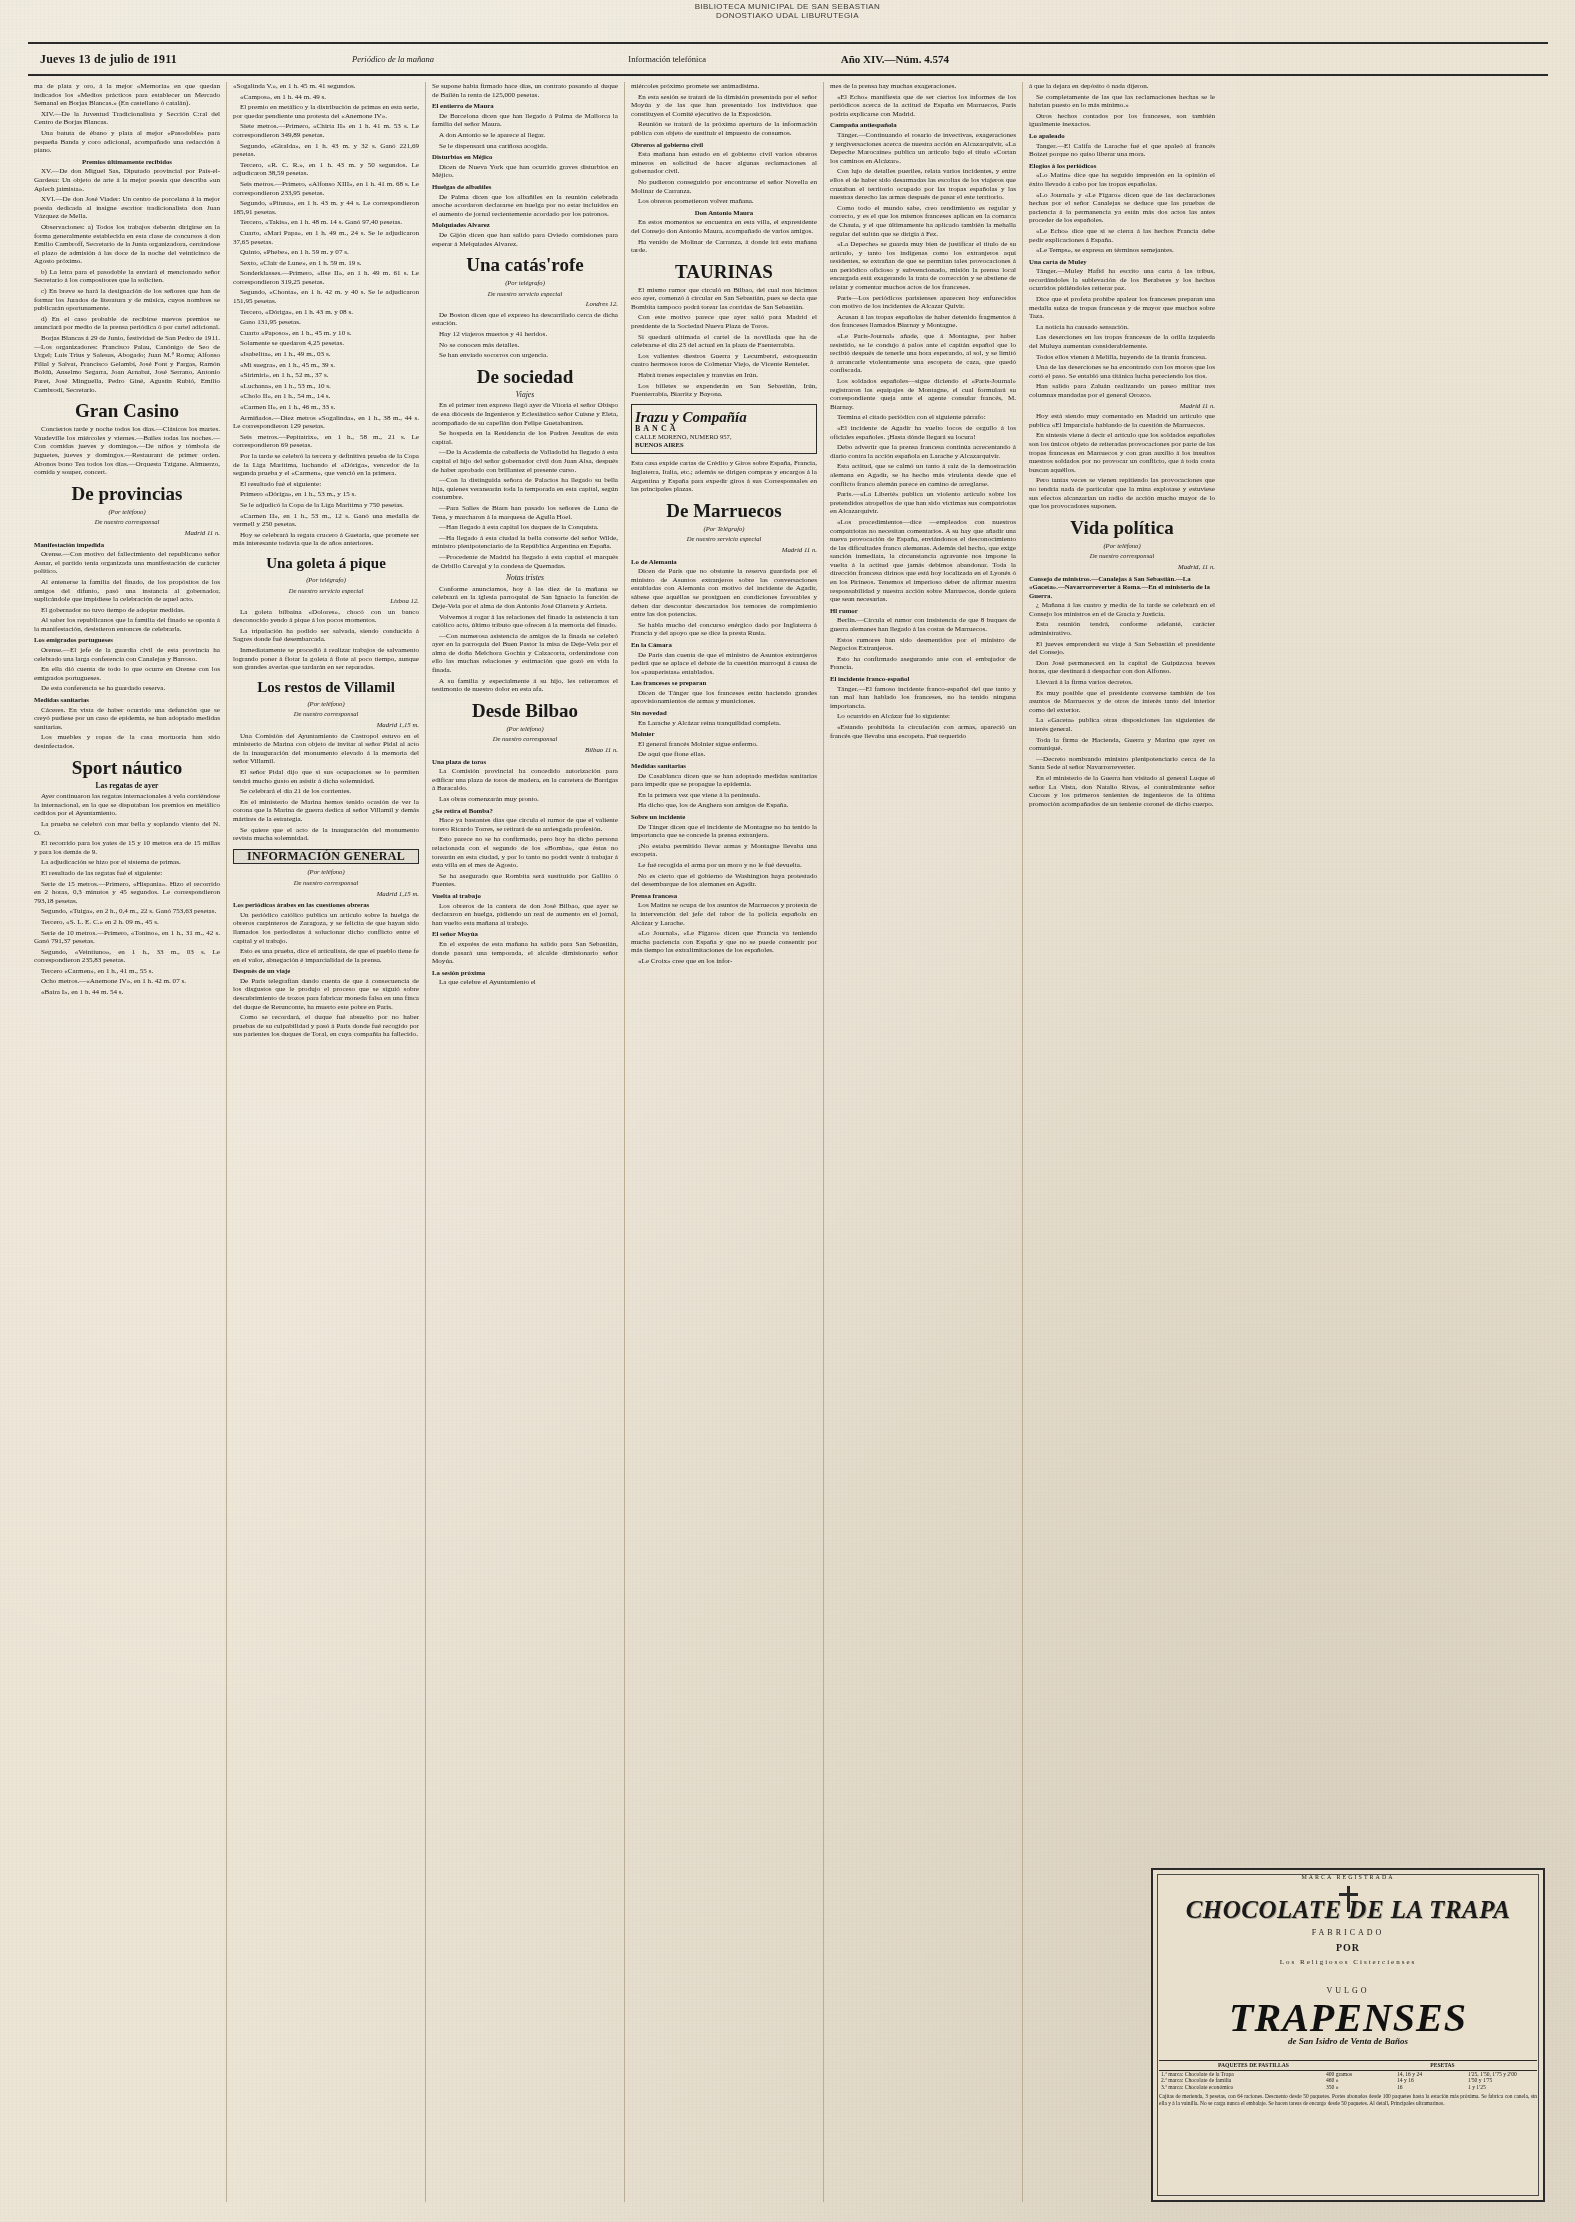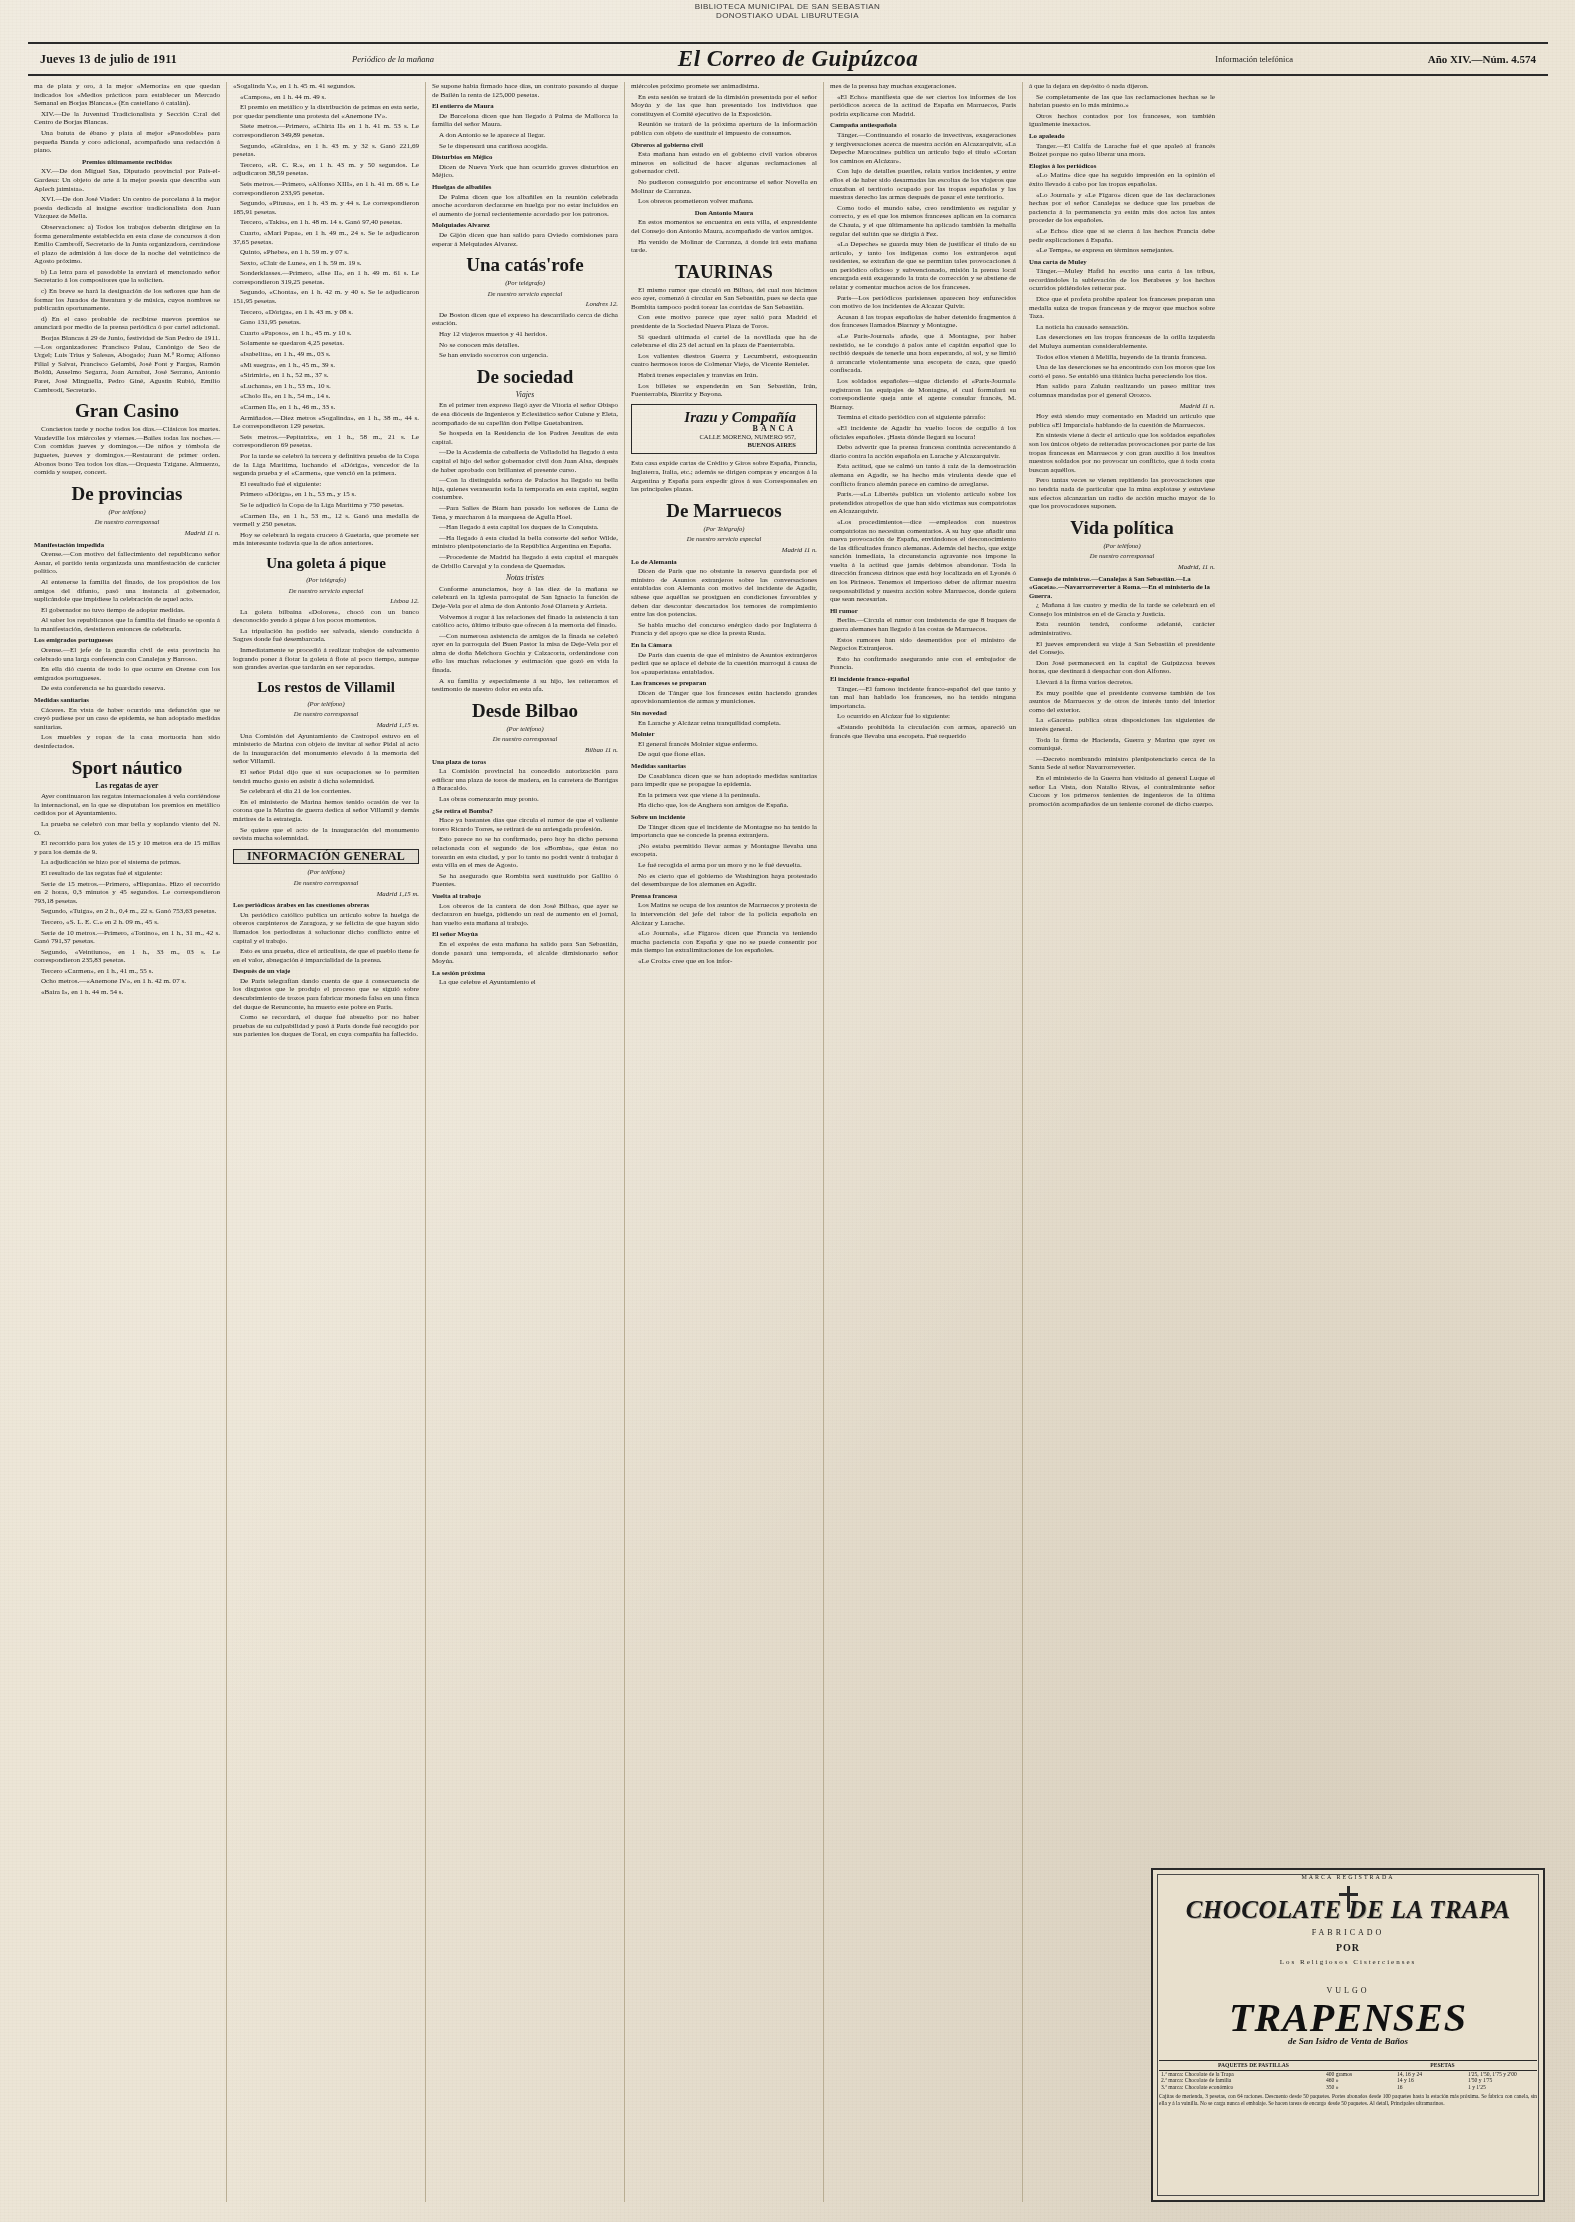--- a/index.html
+++ b/index.html
@@ -83,21 +83,21 @@
   .dateline{font-size:6.8px;text-align:right;font-style:italic;margin:1px 0 2px 0;}
 
   .boxhead{
     border:1px solid #2a2a2a;padding:2px 2px 3px 2px;margin:6px 0 4px 0;text-align:center;
     background:rgba(0,0,0,0.05);
   }
   .boxhead .t{font-size:12px;font-weight:bold;letter-spacing:.3px;}
 
   
   .adbank{
-    border:1px solid #2a2a2a;padding:4px 20px;margin:5px 0;text-align:right;
+    border:1px solid #2a2a2a;padding:4px 3px;margin:5px 0;text-align:left;
   }
   .adbank .nm{font-size:15px;font-weight:bold;font-style:italic;line-height:16px;}
   .adbank .ty{font-size:8px;letter-spacing:3px;font-weight:bold;}
   .adbank .ad{font-size:6.6px;line-height:8px;}
 
   
   .choc{
     position:absolute;right:30px;bottom:20px;width:390px;height:330px;
     border:2px solid #2a2a2a;background:#e8e0cd;overflow:hidden;
   }
@@ -142,21 +142,20 @@
   <div class="paper-noise"></div>
 
   <div class="stamp">
     <div>BIBLIOTECA MUNICIPAL DE SAN SEBASTIAN</div>
     <div>DONOSTIAKO UDAL LIBURUTEGIA</div>
   </div>
 
   <div class="masthead">
     <div class="mh-date">Jueves 13 de julio de 1911</div>
     <div class="mh-sub1">Periódico de la mañana</div>
-    <div class="mh-title">El Correo de Guipúzcoa</div>
     <div class="mh-sub2">Información telefónica</div>
     <div class="mh-num">Año XIV.—Núm. 4.574</div>
   </div>
 
   <div class="cols">
 
     <div class="col">
       <p class="noind">ma de plata y oro, á la mejor «Memoria» en que quedan indicados los «Medios prácticos para establecer un Mercado Semanal en Borjas Blancas.» (En castellano ó catalán).</p>
       <p>XIV.—De la Juventud Tradicionalista y Sección C:ral del Centro de Borjas Blancas.</p>
       <p>Una batuta de ébano y plata al mejor «Pasodoble» para pequeña Banda y coro adicional, acompañado una redacción á piano.</p>

